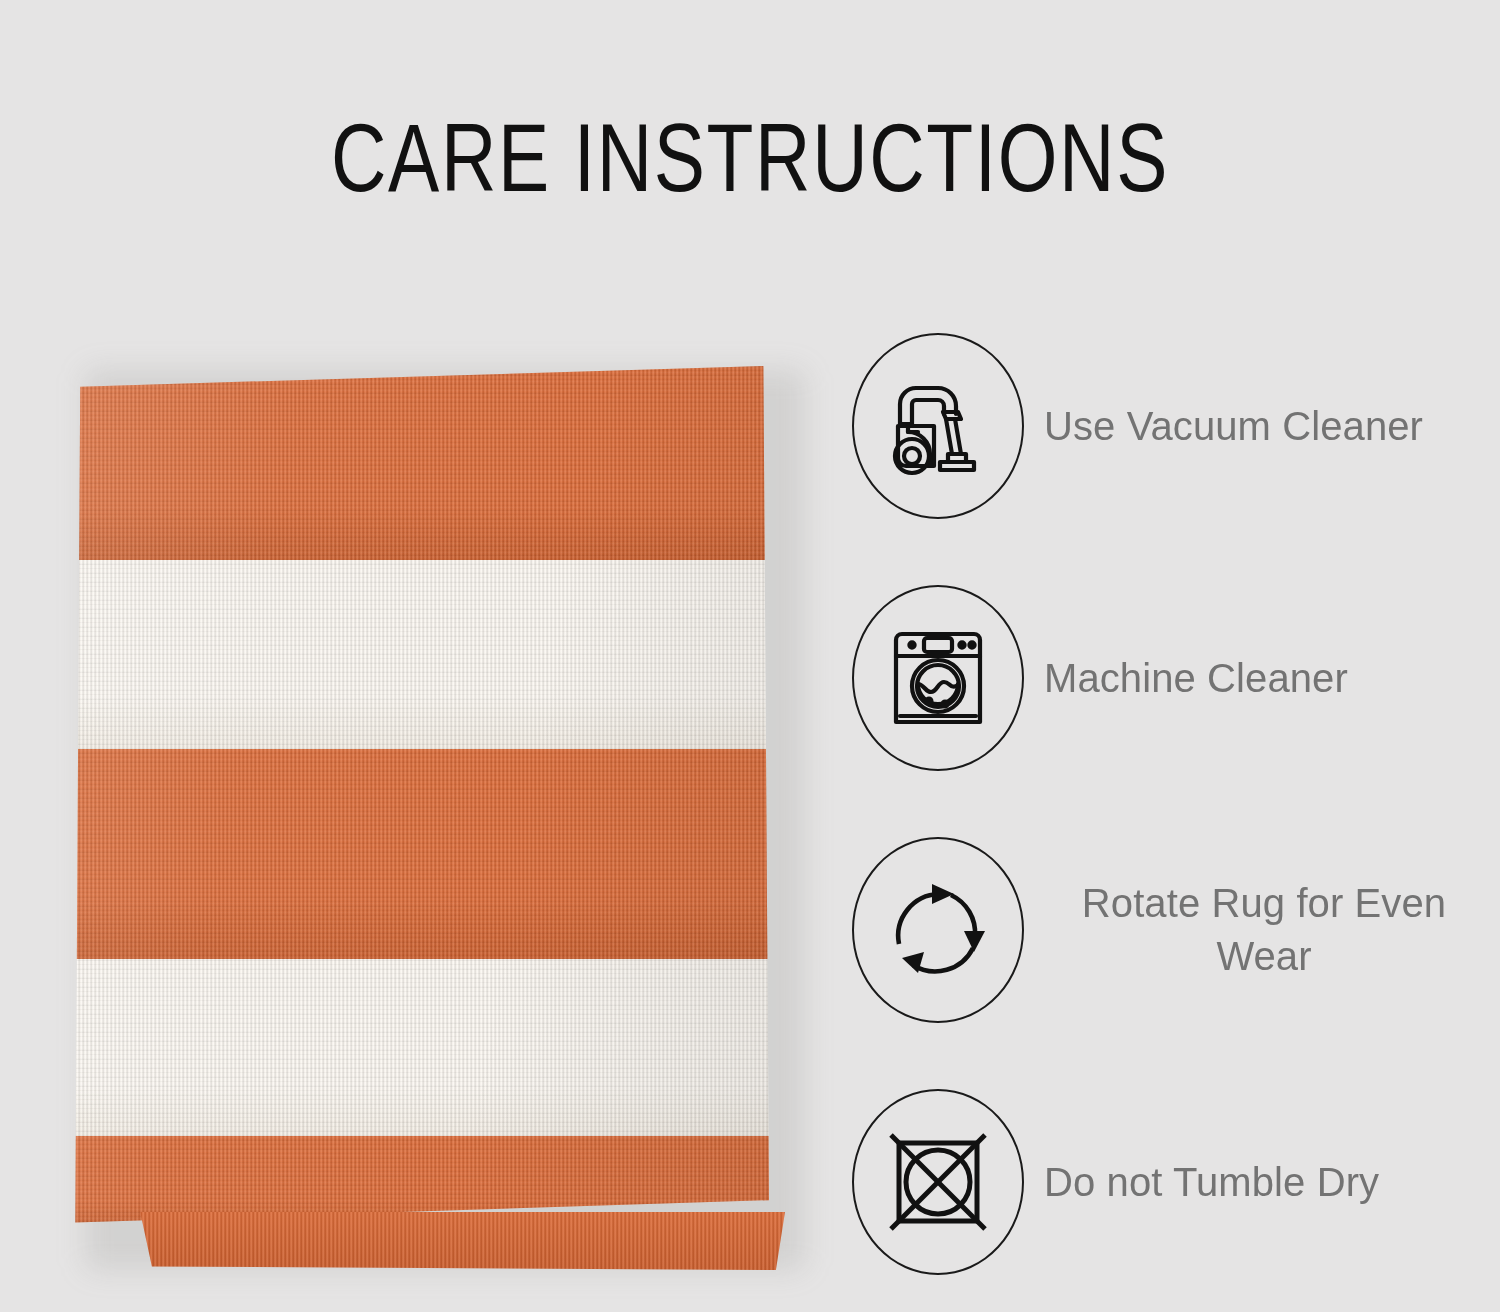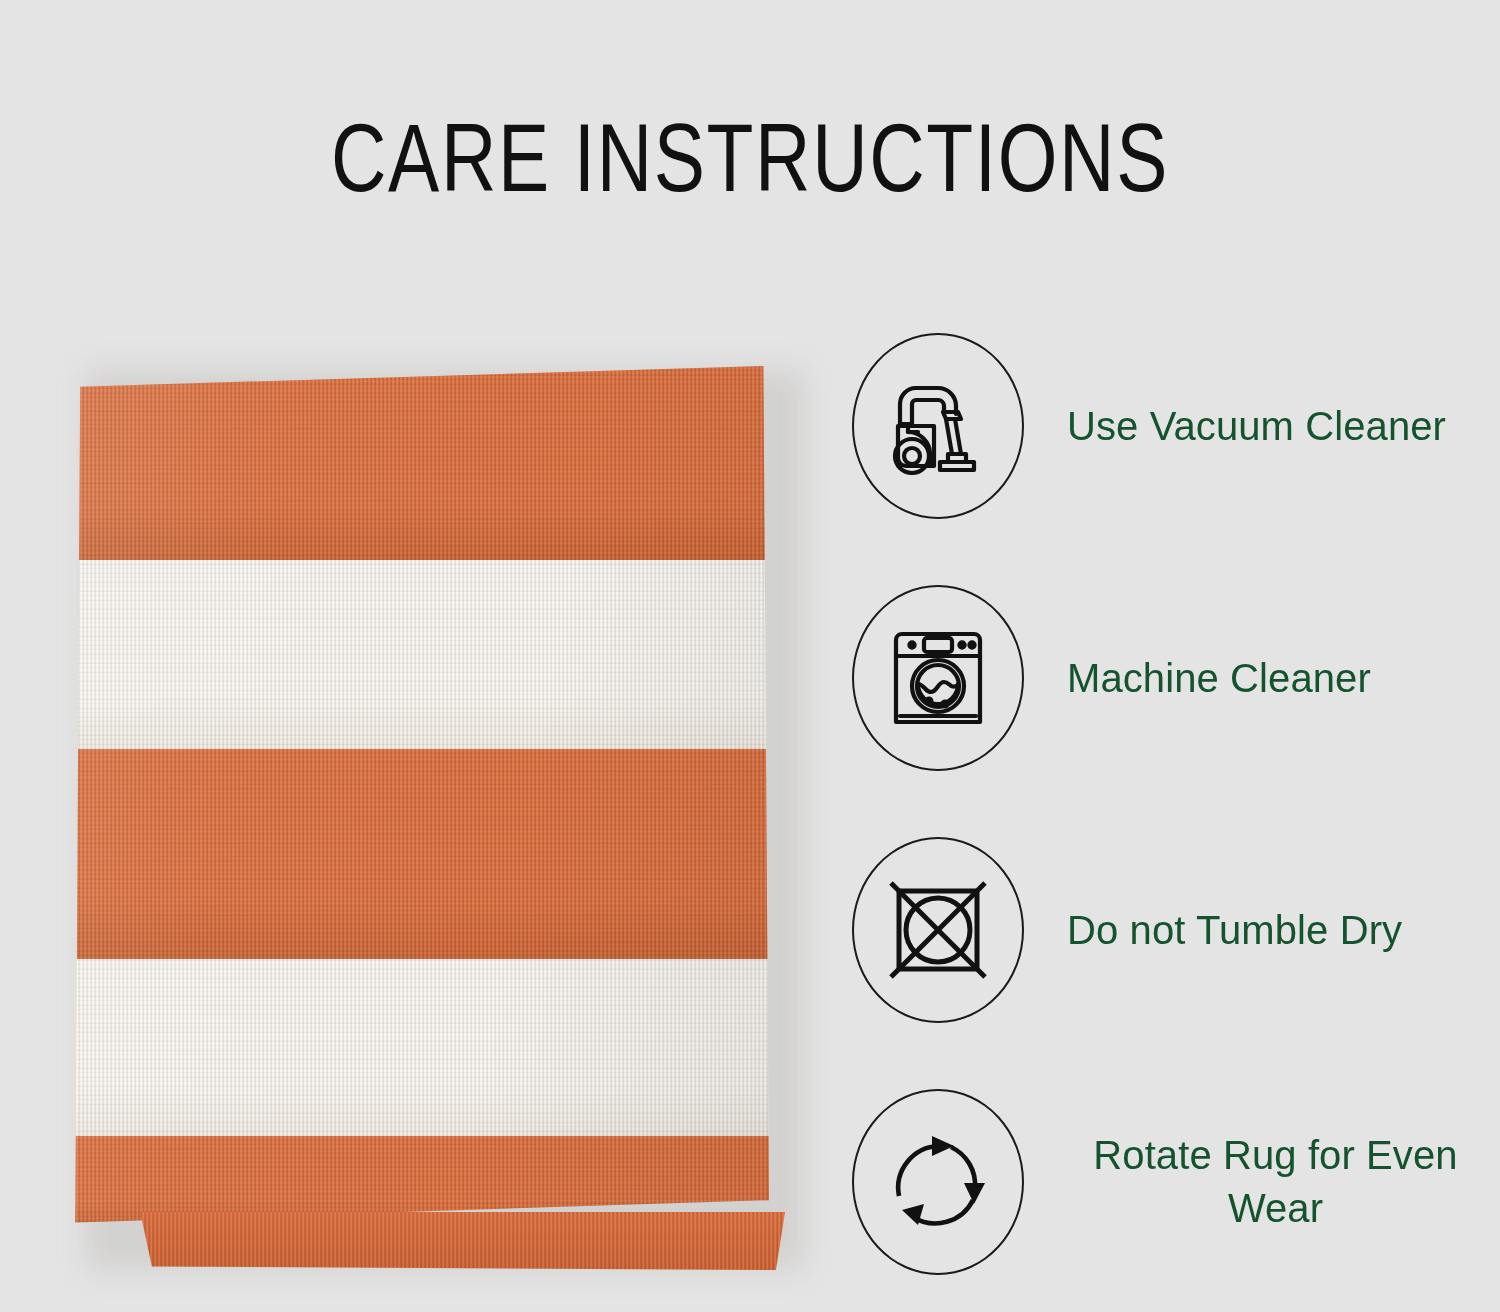--- a/index.html
+++ b/index.html
@@ -136,24 +136,24 @@
     border: 2px solid #1a1a1a;
     border-radius: 50%;
     display: flex;
     align-items: center;
     justify-content: center;
     box-sizing: border-box;
   }
   .icon-circle svg { display: block; }
   .row-label {
     flex: 1 1 auto;
-    margin-left: 43px;
+    margin-left: 20px;
     font-size: 40px;
     font-weight: 400;
-    color: #14532d;
+    color: #737373;
     line-height: 1.32;
     letter-spacing: 0.1px;
     text-align: center;
     padding-right: 8px;
   }
   .row-label.single { text-align: left; }
 </style>
 </head>
 <body>
 
@@ -235,43 +235,43 @@
 
         <circle cx="47" cy="79" r="2.4" fill="#111"></circle>
         <circle cx="63" cy="82" r="2.4" fill="#111"></circle>
       </svg>
     </div>
     <div class="row-label single">Machine Cleaner</div>
   </div>
 
   <div class="row">
     <div class="icon-circle">
+      <svg width="112" height="112" viewBox="0 0 112 112" fill="none" stroke="#111" stroke-width="4.6" stroke-linecap="butt">
+
+        <path d="M17 70 A42 42 0 0 1 57 20"></path>
+        <path d="M50 10 L72 20 L50 30 Z" fill="#111" stroke="none"></path>
+
+        <path d="M69 21 A42 42 0 0 1 93 62"></path>
+        <path d="M103 57 L92 78 L82 57 Z" fill="#111" stroke="none"></path>
+
+        <path d="M91 74 A42 42 0 0 1 31 91"></path>
+        <path d="M20 84 L42 78 L36 99 Z" fill="#111" stroke="none"></path>
+      </svg>
+    </div>
+    <div class="row-label">Rotate Rug for Even Wear</div>
+  </div>
+
+  <div class="row">
+    <div class="icon-circle">
       <svg width="112" height="112" viewBox="0 0 112 112" fill="none" stroke="#111" stroke-width="5" stroke-linecap="butt" stroke-linejoin="miter">
 
         <rect x="17" y="17" width="78" height="78"></rect>
 
         <circle cx="56" cy="56" r="32"></circle>
 
         <path d="M9 9 L103 103"></path>
         <path d="M103 9 L9 103"></path>
       </svg>
     </div>
     <div class="row-label single">Do not Tumble Dry</div>
   </div>
 
-  <div class="row">
-    <div class="icon-circle">
-      <svg width="112" height="112" viewBox="0 0 112 112" fill="none" stroke="#111" stroke-width="4.6" stroke-linecap="butt">
-
-        <path d="M17 70 A42 42 0 0 1 57 20"></path>
-        <path d="M50 10 L72 20 L50 30 Z" fill="#111" stroke="none"></path>
-
-        <path d="M69 21 A42 42 0 0 1 93 62"></path>
-        <path d="M103 57 L92 78 L82 57 Z" fill="#111" stroke="none"></path>
-
-        <path d="M91 74 A42 42 0 0 1 31 91"></path>
-        <path d="M20 84 L42 78 L36 99 Z" fill="#111" stroke="none"></path>
-      </svg>
-    </div>
-    <div class="row-label">Rotate Rug for Even Wear</div>
-  </div>
-
 </div>
 
 </body></html>

